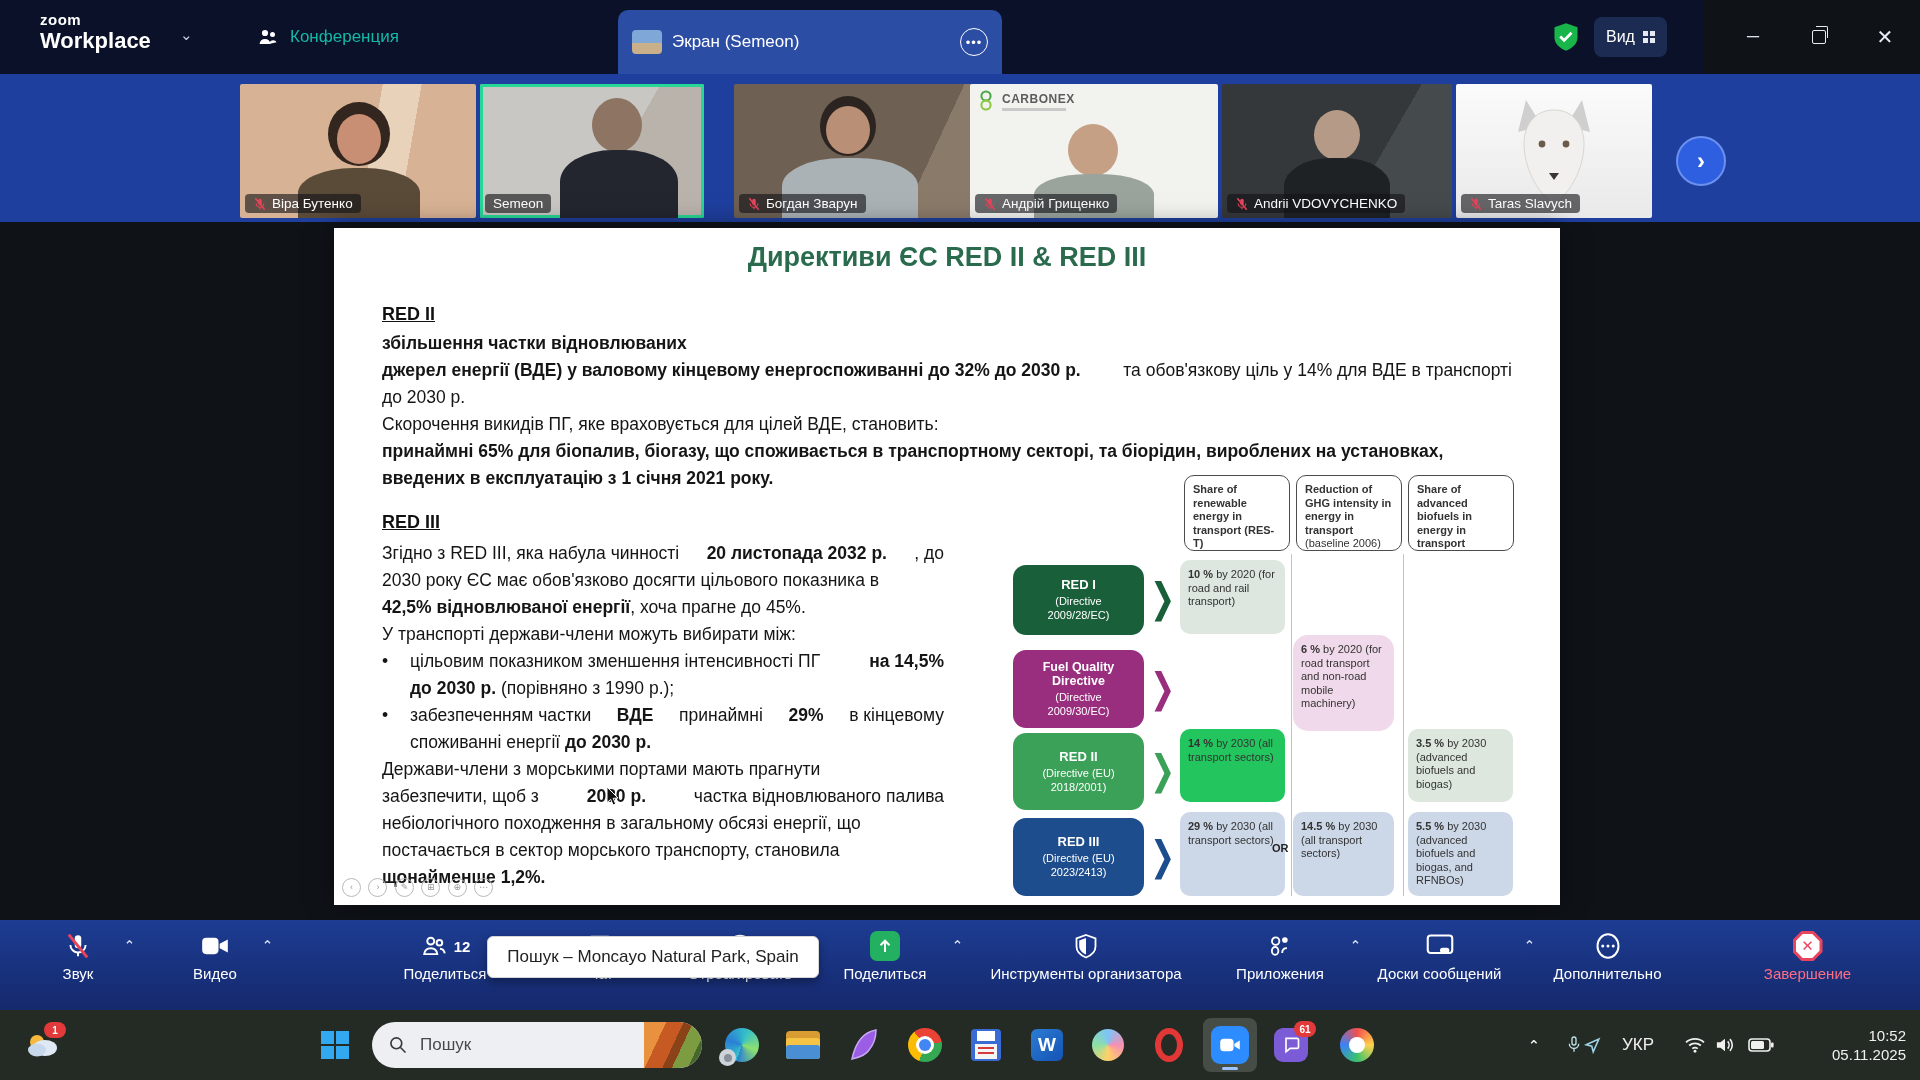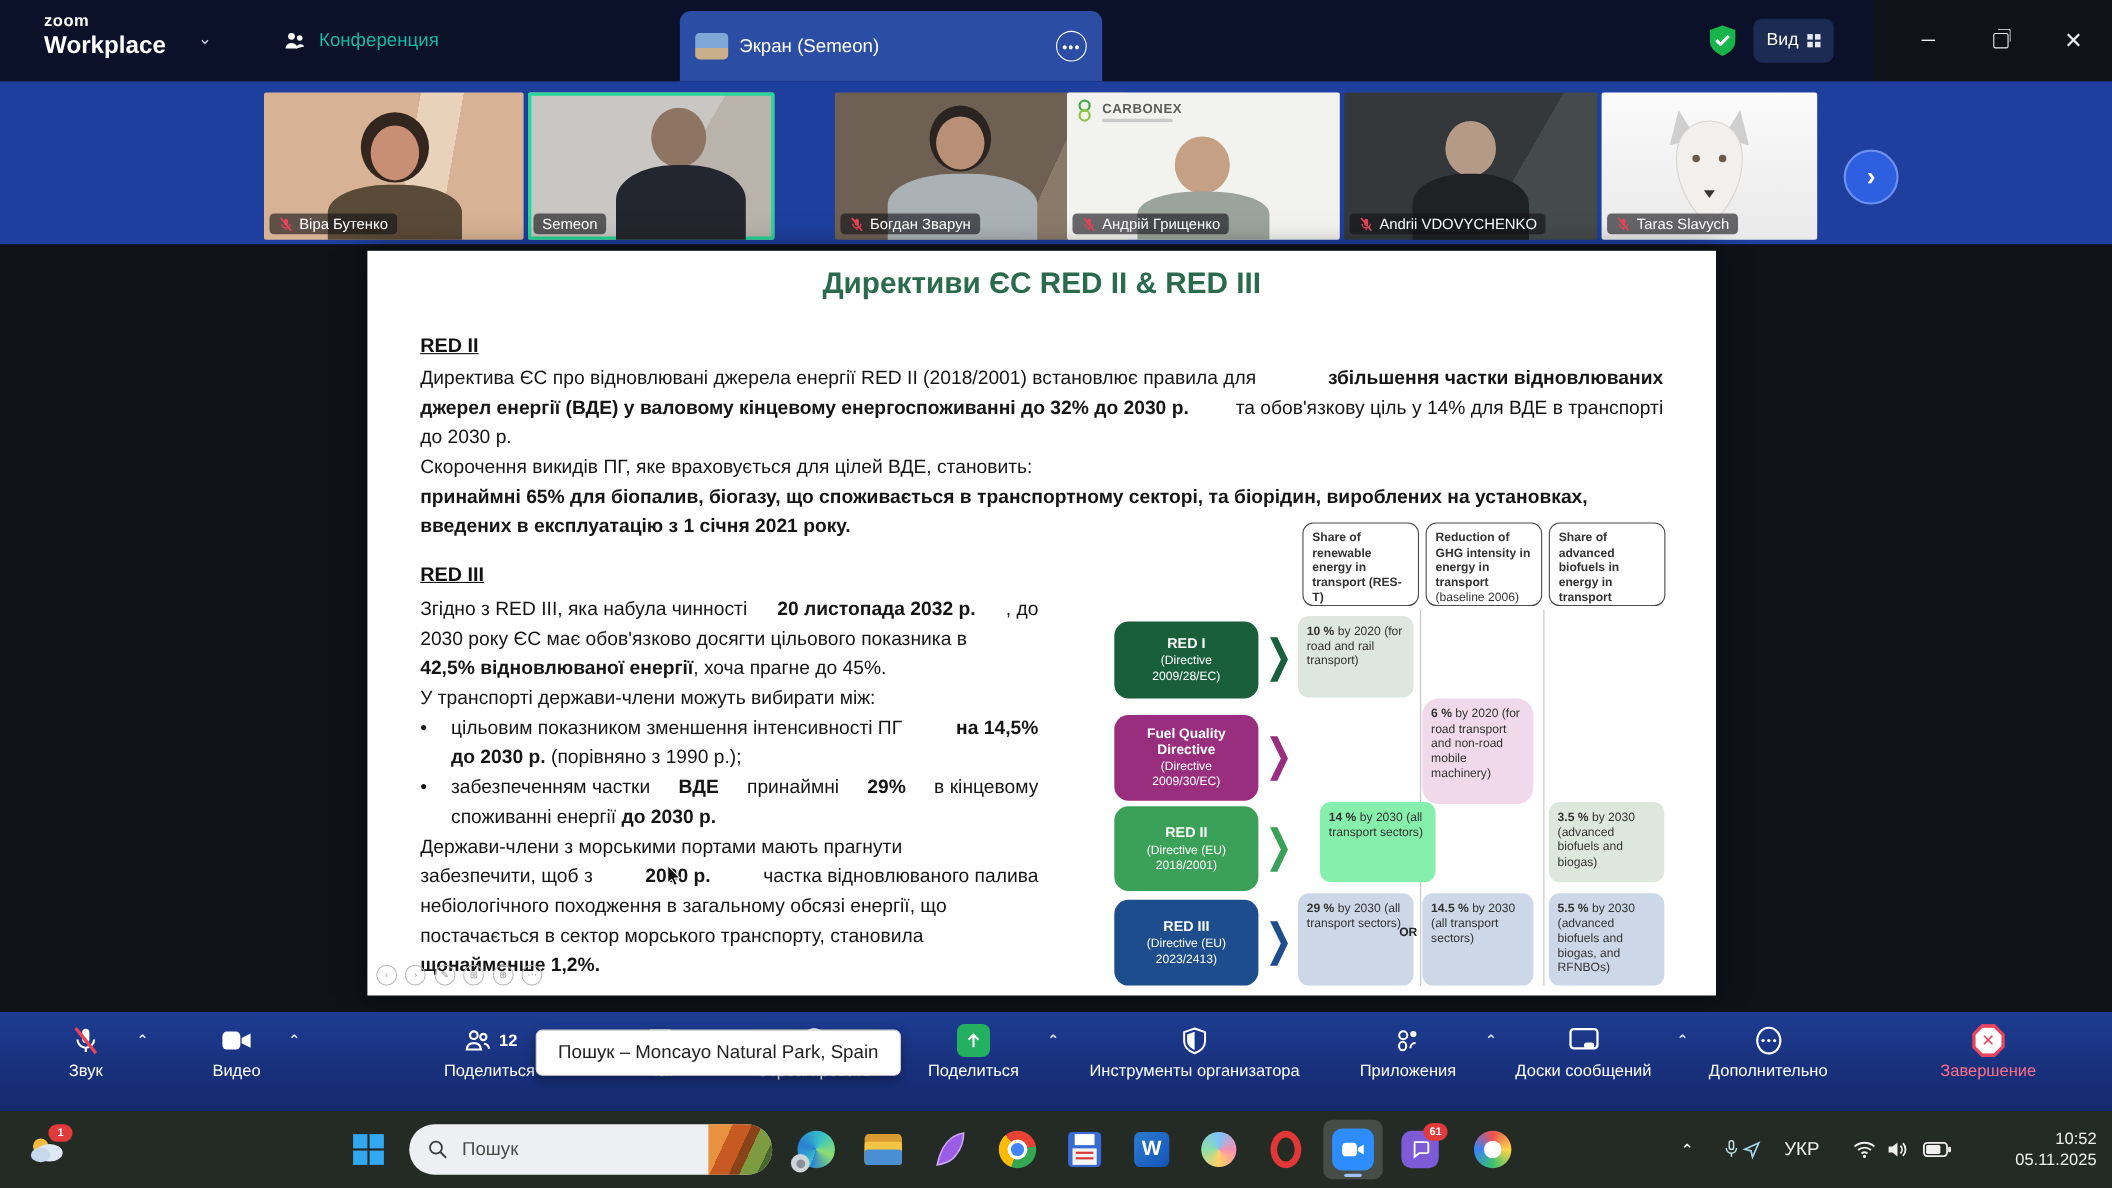--- a/index.html
+++ b/index.html
@@ -140,21 +140,21 @@
     </div>
 
     <div class="tile active" style="left:480px;width:224px;background:linear-gradient(120deg,#c9c7c3 0 60%,#b9b3ac 60%);">
       <div class="head" style="left:112px;top:14px;width:50px;height:54px;background:#8d7463;"></div>
       <div class="body" style="left:80px;top:66px;width:118px;height:70px;background:#23262e;"></div>
       <div class="nlabel">
         <span>Semeon</span>
       </div>
     </div>
 
-    <div class="tile" style="left:759px;width:267px;background:linear-gradient(115deg,#6e6053 0 70%,#8a7a6a 70%);">
+    <div class="tile" style="left:734px;width:267px;background:linear-gradient(115deg,#6e6053 0 70%,#8a7a6a 70%);">
       <div class="head" style="left:86px;top:12px;width:56px;height:60px;background:#2c2420;"></div>
       <div class="head" style="left:92px;top:22px;width:44px;height:48px;background:#b98f76;"></div>
       <div class="body" style="left:48px;top:74px;width:136px;height:62px;background:#aab2b6;"></div>
       <div class="nlabel">
         <svg width="14" height="14" viewBox="0 0 24 24">
             <rect x="9" y="3" width="6" height="11" rx="3" fill="#e8435a"></rect>
             <path d="M5.5 11a6.5 6.5 0 0 0 13 0" stroke="#e8435a" stroke-width="2" fill="none"></path>
             <line x1="12" y1="17.5" x2="12" y2="21" stroke="#e8435a" stroke-width="2"></line>
             <line x1="4" y1="2" x2="20" y2="22" stroke="#e8435a" stroke-width="2.6"></line>
           </svg>
@@ -222,21 +222,20 @@
 
     <div class="abs" style="left:1676px;top:62px;width:46px;height:46px;border-radius:50%;background:#2e5fe0;border:2px solid #6b90ef;display:flex;align-items:center;justify-content:center;color:#fff;font-size:24px;font-weight:bold;">›</div>
   </div>
 
   <div id="slide" class="abs">
     <div class="abs" id="slide-title">Директиви ЄС RED II &amp; RED III</div>
 
     <div class="abs h-red" style="left:48px;top:76px;">RED II</div>
     <div class="abs" style="left:48px;top:102px;width:1130px;">
       <div class="tl just">
-          <span>Директива ЄС про відновлювані джерела енергії RED II (2018/2001) встановлює правила для </span>
           <b>збільшення частки відновлюваних</b>
         </div>
       <div class="tl just">
           <b>джерел енергії (ВДЕ) у валовому кінцевому енергоспоживанні до 32% до 2030 р.</b>
           <span> та обов'язкову ціль у 14% для ВДЕ в транспорті</span>
         </div>
       <div class="tl"><span>до 2030 р.</span></div>
       <div class="tl"><span>Скорочення викидів ПГ, яке враховується для цілей ВДЕ, становить:</span></div>
       <div class="tl just">
           <b>принаймні 65% для біопалив, біогазу, що споживається в транспортному секторі, та біорідин, вироблених на установках,</b>
@@ -326,21 +325,21 @@
       <div class="tbox" style="left:959px;top:407px;width:85px;height:80px;background:#f0d9ea;border-radius:15px;">
         <b>6 %</b><span> by 2020 (for road transport and non-road mobile machinery)</span>
       </div>
 
       <div class="dbox" style="left:679px;top:505px;width:131px;height:77px;background:#3ca158;">
         <div class="nm">RED II</div>
           <div class="sb">(Directive (EU)</div>
           <div class="sb">2018/2001)</div>
       </div>
       <div class="chev" style="left:816px;top:524px;color:#3ca158;">❯</div>
-      <div class="tbox" style="left:846px;top:501px;width:89px;height:57px;background:#86efac;margin-left:20px;">
+      <div class="tbox" style="left:846px;top:501px;width:89px;height:57px;background:#22c55e;">
         <b>14 %</b><span> by 2030 (all transport sectors)</span>
       </div>
       <div class="tbox" style="left:1074px;top:501px;width:89px;height:57px;background:#dee7de;">
         <b>3.5 %</b><span> by 2030 (advanced biofuels and biogas)</span>
       </div>
 
       <div class="dbox" style="left:679px;top:590px;width:131px;height:78px;background:#1d4d8c;">
         <div class="nm">RED III</div>
           <div class="sb">(Directive (EU)</div>
           <div class="sb">2023/2413)</div>

